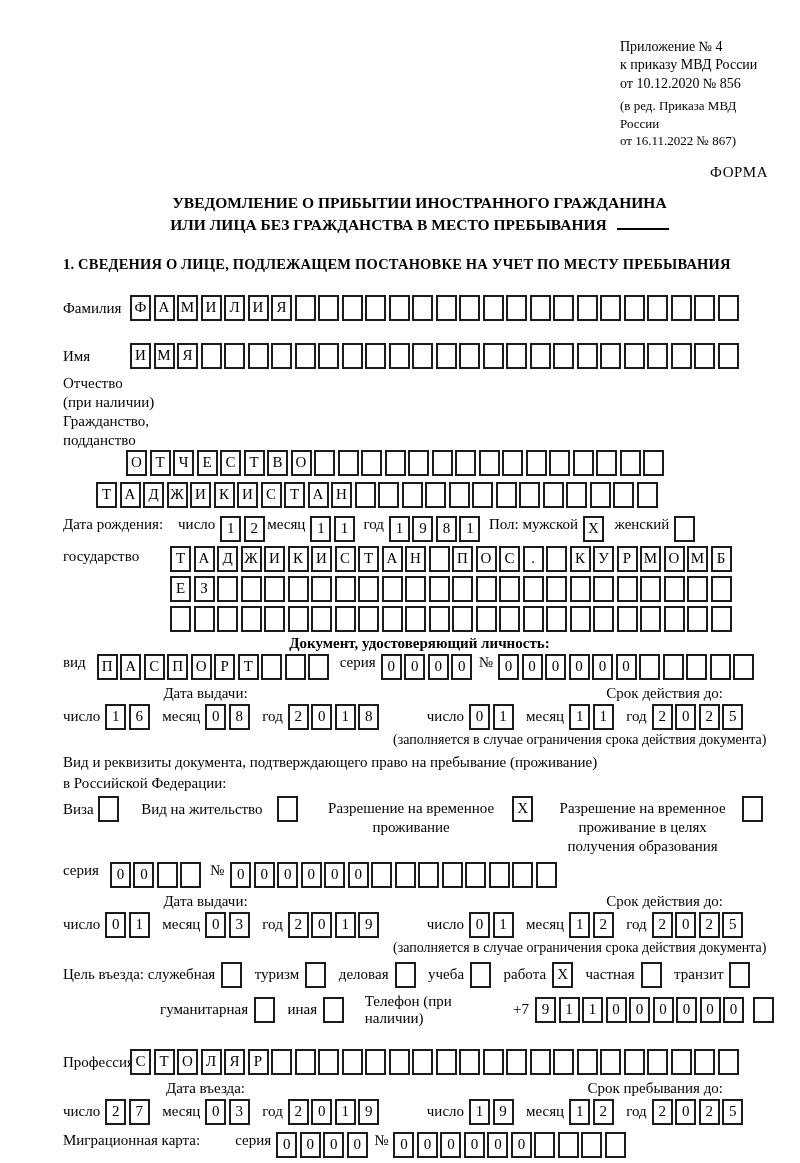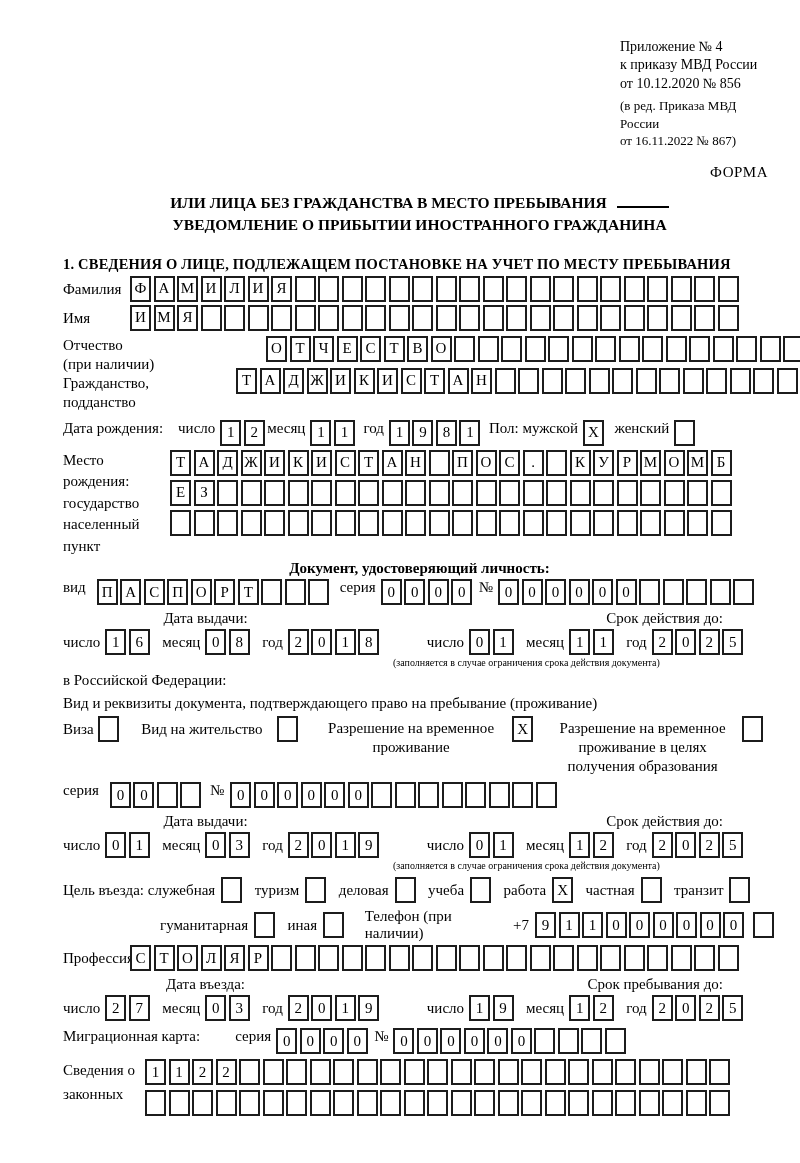--- a/index.html
+++ b/index.html
@@ -15,31 +15,31 @@
   .appendix .small { font-size:13px; }
   .appendix .gap { margin-top:4px; }
 
   .forma { text-align:right; font-weight:normal; margin:15px 8px 0 0; letter-spacing:.5px; }
 
   .title { text-align:center; font-weight:bold; font-size:15.5px; line-height:1.45; margin-top:11px; }
   .uline { display:inline-block; width:52px; border-bottom:2px solid #000; margin-left:10px; }
 
   .section { font-weight:bold; font-size:14.5px; margin-top:19px; white-space:nowrap; letter-spacing:.2px; }
 
-  .row { display:flex; align-items:flex-start; margin-top:3px; }
+  .row { display:flex; align-items:flex-start; margin-top:22px; }
   .lbl { line-height:26px; flex-shrink:0; }
   .cells { display:flex; flex-wrap:nowrap; }
   .cell {
     width:21px; height:26px; border:2px solid #1c1c1c; background:#fff;
     margin-right:2.5px; display:flex; align-items:center; justify-content:center;
     font-size:15px; line-height:1; flex-shrink:0;
   }
 
   
-  .dbl { display:flex; margin-top:5px; }
+  .dbl { display:flex; margin-top:5px;flex-direction:column; }
   .dbl .labels { width:140px; line-height:19px; flex-shrink:0; }
   .dbl .cellcol .crow { display:flex; }
   .dbl .cellcol .crow + .crow { margin-top:6px; }
 
   
   .bp { display:flex; margin-top:4px; }
   .bp .labels { width:107px; line-height:21.5px; flex-shrink:0; }
   .bp .cellcol .crow { display:flex; }
   .bp .cellcol .crow + .crow { margin-top:4px; }
 
@@ -49,21 +49,21 @@
   .inline-row .t { margin:0 5px 0 0; } .ml10 { margin-left:10px; }
 
   .dhdr { display:flex; margin-top:5px; }
   .dhdr .h1 { width:285px; text-align:center; }
   .dhdr .h2 { width:330px; text-align:right; margin-left:45px; }
   .drow { display:flex; align-items:center; margin-top:2px; }
   .drow .grp { display:flex; align-items:center; }
   .drow .grp2 { margin-left:45px; }
   .drow .t { margin-right:5px; }
   .drow .t2 { margin:0 5px 0 10px; }
-  .note { font-size:10px; margin-top:2px; margin-left:330px; }
+  .note { font-size:14px; margin-top:2px; margin-left:330px; }
 
   .plain { margin-top:6px; }
 
   .optrow { display:flex; align-items:flex-start; margin-top:4px; }
   .optrow .olbl { line-height:26px; }
   .optrow .oblk { text-align:center; line-height:19px; padding-top:3px; }
 
   .purpose { display:flex; align-items:center; margin-top:6px; }
   .purpose .t { margin:0 6px 0 10px; }
   .purpose .t.first { margin-left:0; }
@@ -86,24 +86,24 @@
     <div>Приложение № 4</div>
     <div>к приказу МВД России</div>
     <div>от 10.12.2020 № 856</div>
     <div class="small gap">(в ред. Приказа МВД России</div>
     <div class="small">от 16.11.2022 № 867)</div>
   </div>
 
   <div class="forma">ФОРМА</div>
 
   <div class="title">
+    <div>УВЕДОМЛЕНИЕ О ПРИБЫТИИ ИНОСТРАННОГО ГРАЖДАНИНА</div>
     <div>
       <span>ИЛИ ЛИЦА БЕЗ ГРАЖДАНСТВА В МЕСТО ПРЕБЫВАНИЯ</span><span class="uline"></span>
     </div>
-    <div>УВЕДОМЛЕНИЕ О ПРИБЫТИИ ИНОСТРАННОГО ГРАЖДАНИНА</div>
   </div>
 
   <div class="section">1. СВЕДЕНИЯ О ЛИЦЕ, ПОДЛЕЖАЩЕМ ПОСТАНОВКЕ НА УЧЕТ ПО МЕСТУ ПРЕБЫВАНИЯ</div>
 
   <div class="row" style="">
     <span class="lbl" style="width:67px">Фамилия</span>
     <div class="cells">
         <span class="cell">Ф</span>
         <span class="cell">А</span>
         <span class="cell">М</span>
@@ -251,23 +251,21 @@
         <span class="cell">X</span>
       </div>
     <span class="t" style="margin-left:8px">женский</span>
     <div class="cells">
         <span class="cell"></span>
       </div>
   </div>
 
   <div class="bp">
     <div class="labels">
-      <div>Место рождения:</div>
       <div>государство</div>
-      <div>населенный пункт</div>
     </div>
     <div class="cellcol">
       <div class="crow">
           <span class="cell">Т</span>
           <span class="cell">А</span>
           <span class="cell">Д</span>
           <span class="cell">Ж</span>
           <span class="cell">И</span>
           <span class="cell">К</span>
           <span class="cell">И</span>
@@ -422,22 +420,22 @@
       <div class="cells">
           <span class="cell">2</span>
           <span class="cell">0</span>
           <span class="cell">2</span>
           <span class="cell">5</span>
         </div>
     </div>
   </div>
   <div class="note">(заполняется в случае ограничения срока действия документа)</div>
 
+  <div class="plain">Вид и реквизиты документа, подтверждающего право на пребывание (проживание)</div>
   <div class="plain" style="margin-top:4px">в Российской Федерации:</div>
-  <div class="plain">Вид и реквизиты документа, подтверждающего право на пребывание (проживание)</div>
 
   <div class="optrow">
     <span class="olbl">Виза</span>
     <div class="cells" style="margin-left:4px">
         <span class="cell"></span>
       </div>
     <span class="olbl" style="margin-left:20px">Вид на жительство</span>
     <div class="cells" style="margin-left:14px">
         <span class="cell"></span>
       </div>

